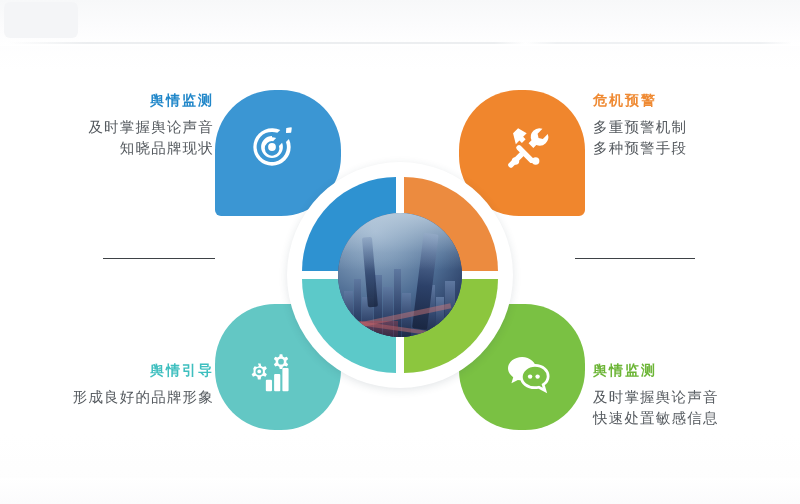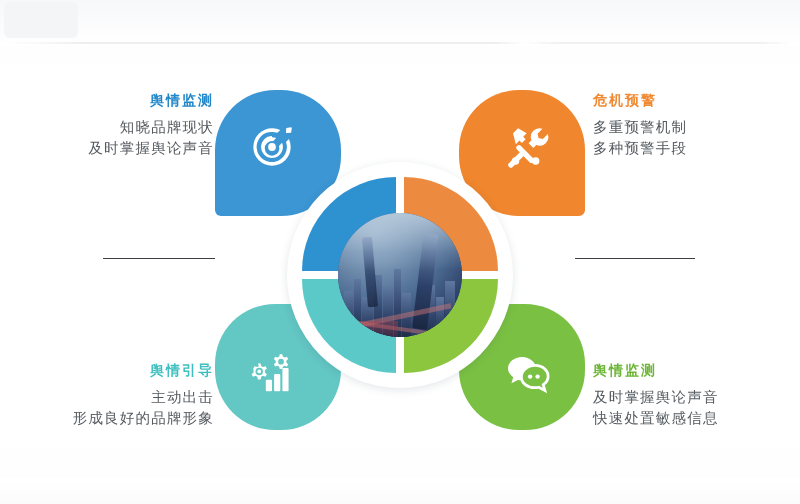--- a/index.html
+++ b/index.html
@@ -211,33 +211,32 @@
 
 <div id="stage">
 
   <div class="top-wash"></div>
   <div class="top-chip"></div>
   <div class="top-rule"></div>
   <div class="bottom-wash"></div>
 
   <div class="text-block ta-right" id="block-monitor">
     <div class="heading" style="color:#2187c9">舆情监测</div>
+    <div class="line">及时掌握舆论声音</div>
     <div class="line">知晓品牌现状</div>
-    <div class="line">及时掌握舆论声音</div>
   </div>
 
   <div class="text-block ta-left" id="block-warning">
     <div class="heading" style="color:#ef8a33">危机预警</div>
     <div class="line">多重预警机制</div>
     <div class="line">多种预警手段</div>
   </div>
 
   <div class="text-block ta-right" id="block-guide">
     <div class="heading" style="color:#3fbfbf">舆情引导</div>
-    <div class="line">主动出击</div>
     <div class="line">形成良好的品牌形象</div>
   </div>
 
   <div class="text-block ta-left" id="block-response">
     <div class="heading" style="color:#6cb536">舆情监测</div>
     <div class="line">及时掌握舆论声音</div>
     <div class="line">快速处置敏感信息</div>
   </div>
 
   <div class="divider" id="divider-left"></div>

